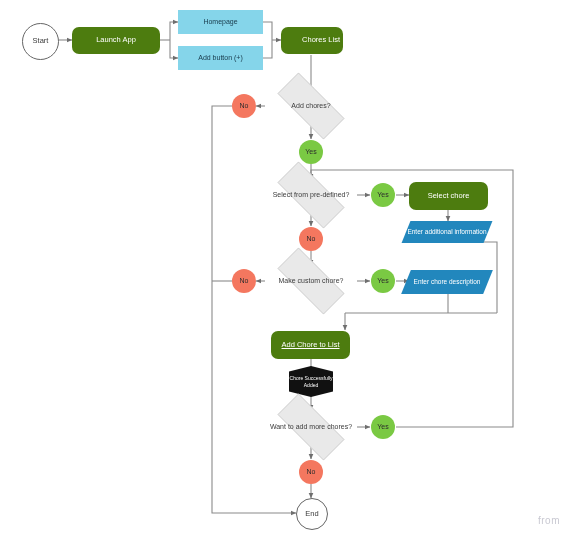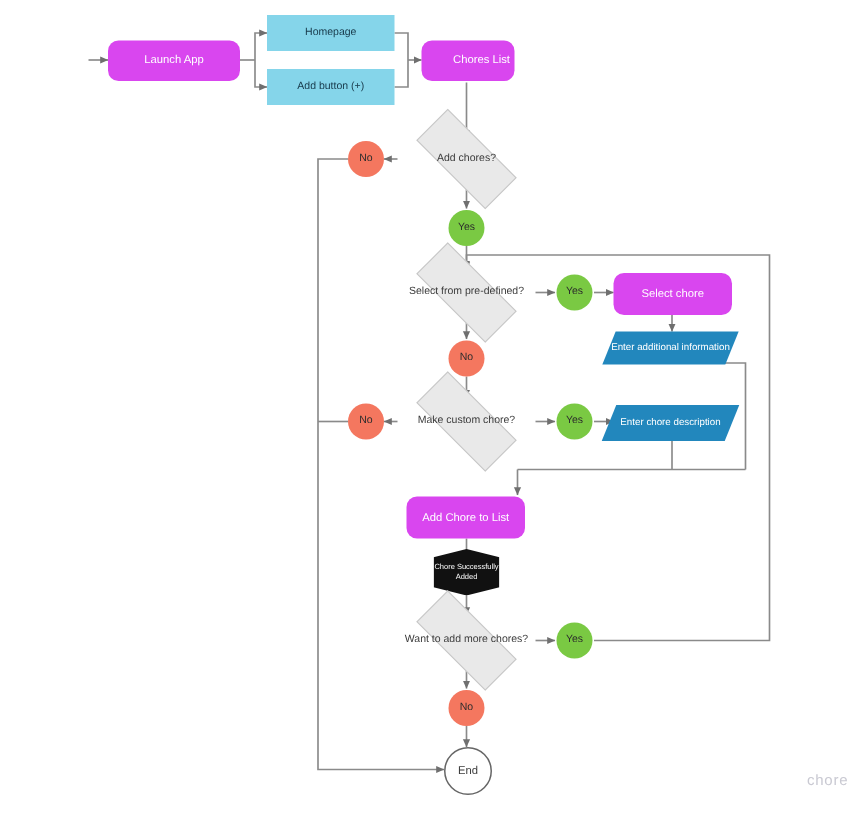--- a/index.html
+++ b/index.html
@@ -46,21 +46,21 @@
   .terminator {
     border: 1.2px solid #666666;
     border-radius: 50%;
     background: #ffffff;
     color: #3b3b3b;
     font-size: 7.5px;
   }
 
   
   .process-navy {
-    background: #d946ef;
+    background: #4d7c0f;
     color: #ffffff;
     border-radius: 7px;
     font-size: 7.5px;
     font-weight: 500;
   }
 
   
   .screen-box {
     background: #85d5ea;
     color: #17394a;
@@ -219,20 +219,23 @@
 
       <path d="M396,427 L513,427 L513,170 L311,170 L311,179" marker-end="url(#arw)"></path>
 
       <path d="M311,445 L311,459" marker-end="url(#arw)"></path>
 
       <path d="M311,484 L311,498" marker-end="url(#arw)"></path>
 
     </g>
   </svg>
 
+  <div class="node terminator" style="left:22px; top:23px; width:37px; height:37px;">
+    <span>Start</span>
+  </div>
 
   <div class="node process-navy" style="left:72px; top:27px; width:88px; height:27px;">
     <span>Launch App</span>
   </div>
 
   <div class="node screen-box" style="left:178px; top:10px; width:85px; height:24px;">
     <span>Homepage</span>
   </div>
 
   <div class="node screen-box" style="left:178px; top:46px; width:85px; height:24px;">
@@ -289,21 +292,21 @@
 
   <div class="node badge badge-yes" style="left:371px; top:269px; width:24px; height:24px;">
     <span>Yes</span>
   </div>
 
   <div class="io-para" style="left:406px; top:270px; width:82px; height:24px;">
     <i class="skew"></i>
     <div class="lbl">Enter chore description</div>
   </div>
 
-  <div class="node process-navy" style="left:271px; top:331px; width:79px; height:28px;">
+  <div class="node process-navy" style="left:271px; top:331px; width:79px; height:28px;text-decoration:underline;">
     <span>Add Chore to List</span>
   </div>
 
   <div class="hex-black" style="left:289px; top:366px; width:44px; height:31px;">
     <i class="hexshape"></i>
     <div class="lbl">Chore Successfully Added</div>
   </div>
 
   <div class="node decision" style="left:265px; top:406px; width:92px; height:42px;">
     <i class="dia"></i>
@@ -315,15 +318,15 @@
   </div>
 
   <div class="node badge badge-no" style="left:299px; top:460px; width:24px; height:24px;">
     <span>No</span>
   </div>
 
   <div class="node terminator" style="left:296px; top:498px; width:32px; height:32px;">
     <span>End</span>
   </div>
 
-  <div class="watermark" style="left:538px; top:515px;">chore</div>
+  <div class="watermark" style="left:538px; top:515px;">from</div>
 
 </div>
 
 </body></html>

